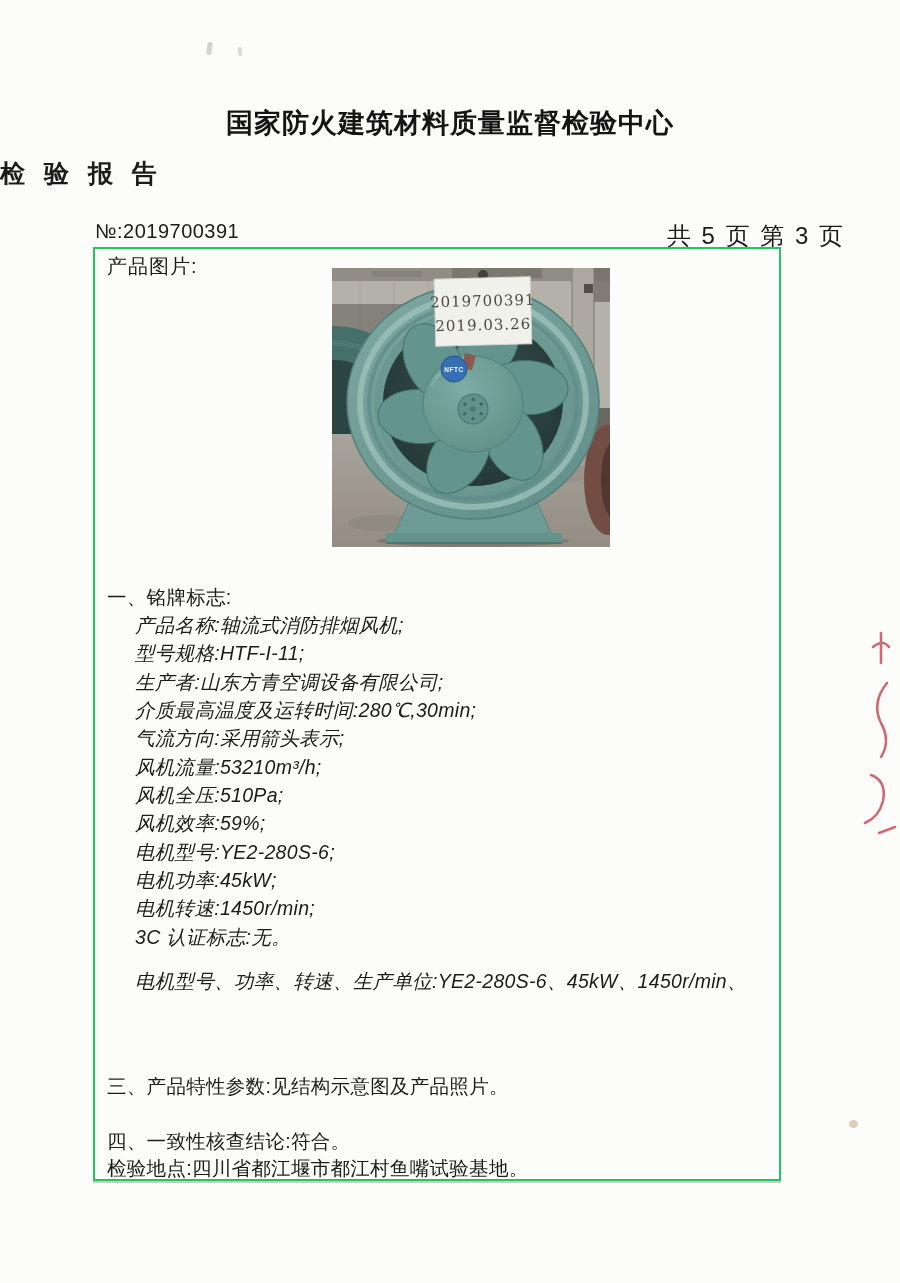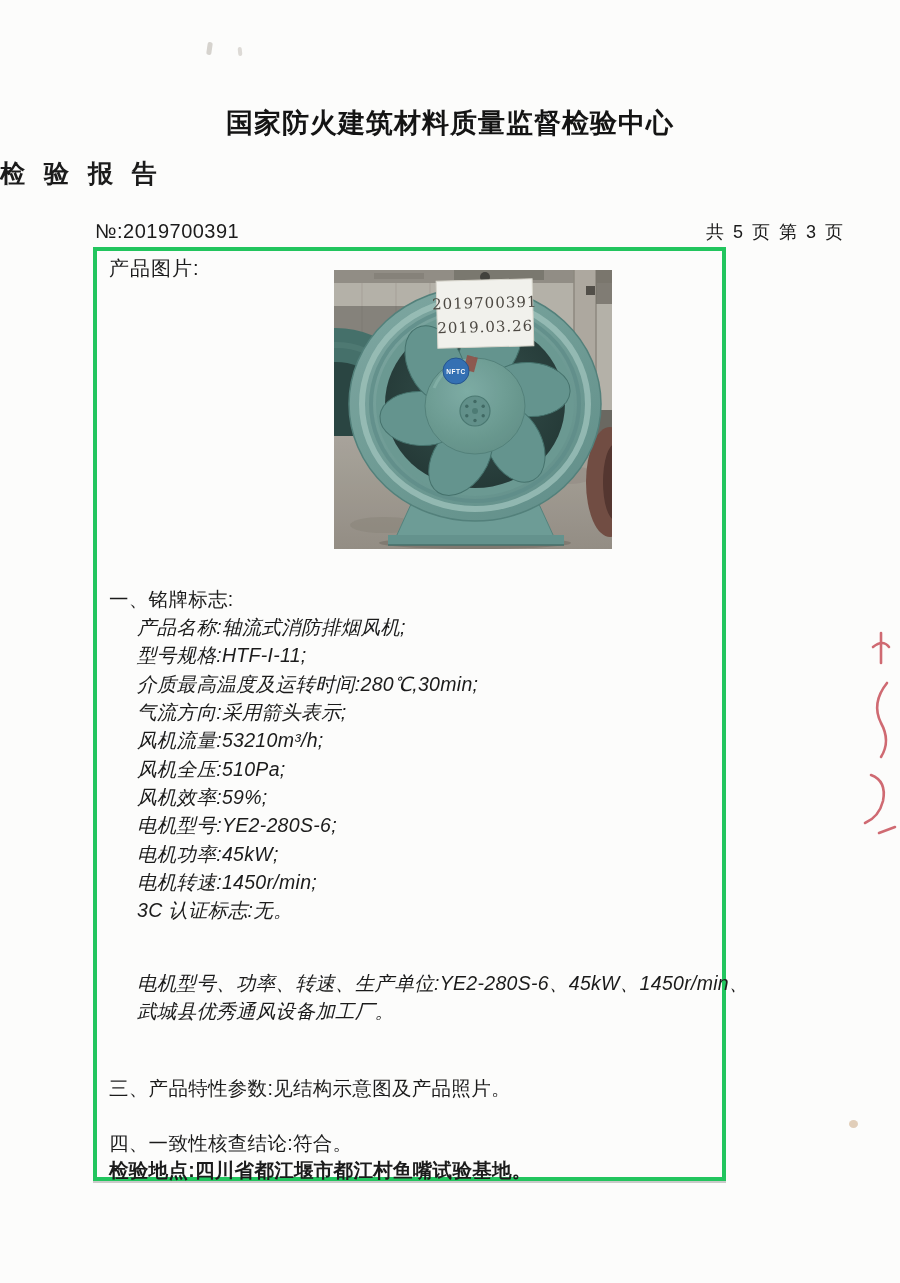--- a/index.html
+++ b/index.html
@@ -18,44 +18,44 @@
   }
   .doc-title{
     position:absolute; top:157px; left:0; width:900px;
     font-size:25px; font-weight:bold; letter-spacing:6px;
   }
   .meta-row{
     position:absolute; top:220px; left:95px; width:750px;
     display:flex; justify-content:space-between; align-items:flex-start;
   }
   .report-no{ font-size:20px; letter-spacing:.5px; }
-  .page-indicator{ font-size:18px; letter-spacing:2px; }
+  .page-indicator{ font-size:24px; letter-spacing:2px; }
   .content-box{
-    position:absolute; left:93px; top:247px; width:633px; height:934px;
-    border:4px solid #22c55e;
+    position:absolute; left:93px; top:247px; width:688px; height:934px;
+    border:2px solid #22c55e;
     box-shadow:0 2px 0 rgba(110,110,110,.35);
   }
   .photo-caption{
     position:absolute; left:12px; top:4px;
     font-size:20px; font-weight:500; letter-spacing:1px;
   }
   .product-photo{
     position:absolute; left:237px; top:19px; width:278px; height:279px;
   }
   .sec{ position:absolute; left:12px; font-size:19.5px; font-weight:500; letter-spacing:.3px; white-space:nowrap; }
   .sec-heading{ height:27px; }
   .sec-line{ margin-left:28px; line-height:28.35px;font-style:italic; }
   .sec1{ top:303px;margin-top:32px; }
   .sec2{ top:719px; }
   .sec2 .sec-line{ line-height:27.5px; }
   .sec3{ top:824px; }
   .sec4{ top:879px; }
   .footer-line{
     position:absolute; left:12px; top:906px;
-    font-size:19.5px; font-weight:700; letter-spacing:.3px; white-space:nowrap;
+    font-size:19.5px; font-weight:400; letter-spacing:.3px; white-space:nowrap;
   }
   .red-marks{ position:absolute; left:843px; top:625px; width:57px; height:225px; }
   .speck{ position:absolute; background:#b7b1a9; border-radius:2px; }
   .speck1{ left:207px; top:42px; width:5px; height:13px; opacity:.55; transform:rotate(8deg); }
   .speck2{ left:238px; top:47px; width:4px; height:9px; opacity:.45; transform:rotate(-6deg); }
   .speck3{ left:849px; top:1120px; width:9px; height:8px; background:#dcc6ad; border-radius:50%; opacity:.85; }
 </style>
 </head>
 <body>
 
@@ -161,34 +161,34 @@
       <text x="122" y="104" text-anchor="middle" font-size="6.5" font-weight="bold" letter-spacing="0.5" fill="#ffffff">NFTC</text>
 
       <rect x="0" y="0" width="278" height="279" fill="#ccd2d0" opacity="0.05"></rect>
     </svg>
   </div>
 
   <div class="sec sec1">
     <div class="sec-heading"><span>一、</span><span>铭牌标志:</span></div>
     <div class="sec-line">产品名称:轴流式消防排烟风机;</div>
     <div class="sec-line">型号规格:HTF-I-11;</div>
+    <div class="sec-line">生产者:山东方青空调设备有限公司;</div>
     <div class="sec-line">介质最高温度及运转时间:280℃,30min;</div>
     <div class="sec-line">气流方向:采用箭头表示;</div>
     <div class="sec-line">风机流量:53210m³/h;</div>
     <div class="sec-line">风机全压:510Pa;</div>
     <div class="sec-line">风机效率:59%;</div>
     <div class="sec-line">电机型号:YE2-280S-6;</div>
     <div class="sec-line">电机功率:45kW;</div>
     <div class="sec-line">电机转速:1450r/min;</div>
     <div class="sec-line">3C 认证标志:无。</div>
   </div>
 
   <div class="sec sec2">
     <div class="sec-line">电机型号、功率、转速、生产单位:YE2-280S-6、45kW、1450r/min、</div>
-    <div class="sec-line">武城县优秀通风设备加工厂。</div>
   </div>
 
   <div class="sec sec4">
     <div class="sec-heading"><span>四、</span><span>一致性核查结论:符合。</span></div>
   </div>
 
   <div class="sec sec3">
     <div class="sec-heading"><span>三、</span><span>产品特性参数:见结构示意图及产品照片。</span></div>
   </div>
 

